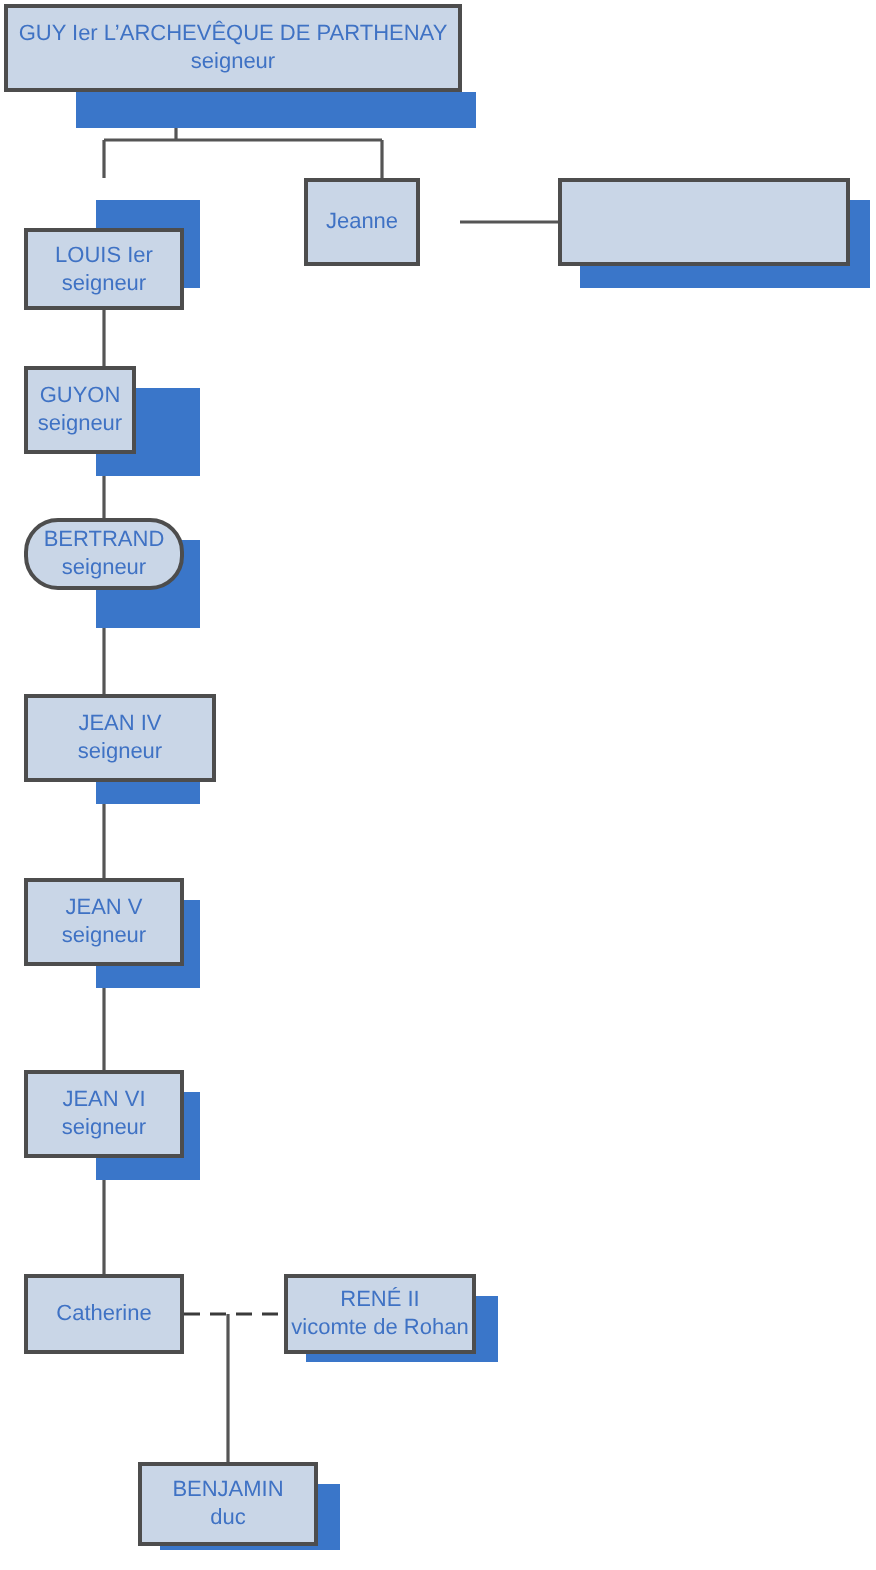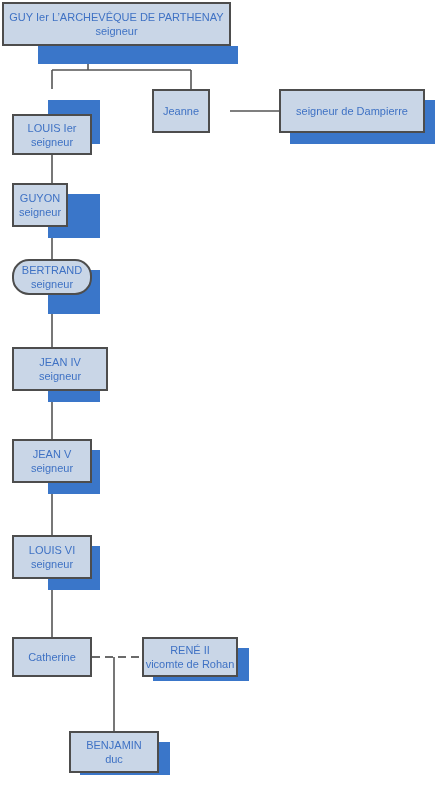--- a/index.html
+++ b/index.html
@@ -102,21 +102,20 @@
   <div class="node" style="left:12px; top:89px; width:80px; height:41px;margin-top:25px;">
     <span class="ln">LOUIS Ier</span>
     <span class="ln">seigneur</span>
   </div>
 
   <div class="node" style="left:152px; top:89px; width:58px; height:44px;">
     <span class="ln">Jeanne</span>
   </div>
 
   <div class="node" style="left:279px; top:89px; width:146px; height:44px;">
-    <span class="ln">seigneur de Dampierre</span>
   </div>
 
   <div class="node" style="left:12px; top:183px; width:56px; height:44px;">
     <span class="ln">GUYON</span>
     <span class="ln">seigneur</span>
   </div>
 
   <div class="node" style="left:12px; top:259px; width:80px; height:36px;border-radius:17px;">
     <span class="ln">BERTRAND</span>
     <span class="ln">seigneur</span>
@@ -126,21 +125,21 @@
     <span class="ln">JEAN IV</span>
     <span class="ln">seigneur</span>
   </div>
 
   <div class="node" style="left:12px; top:439px; width:80px; height:44px;">
     <span class="ln">JEAN V</span>
     <span class="ln">seigneur</span>
   </div>
 
   <div class="node" style="left:12px; top:535px; width:80px; height:44px;">
-    <span class="ln">LOUIS VI</span>
+    <span class="ln">JEAN VI</span>
     <span class="ln">seigneur</span>
   </div>
 
   <div class="node" style="left:12px; top:637px; width:80px; height:40px;">
     <span class="ln">Catherine</span>
   </div>
 
   <div class="node" style="left:142px; top:637px; width:96px; height:40px;">
     <span class="ln">RENÉ II</span>
     <span class="ln">vicomte de Rohan</span>

